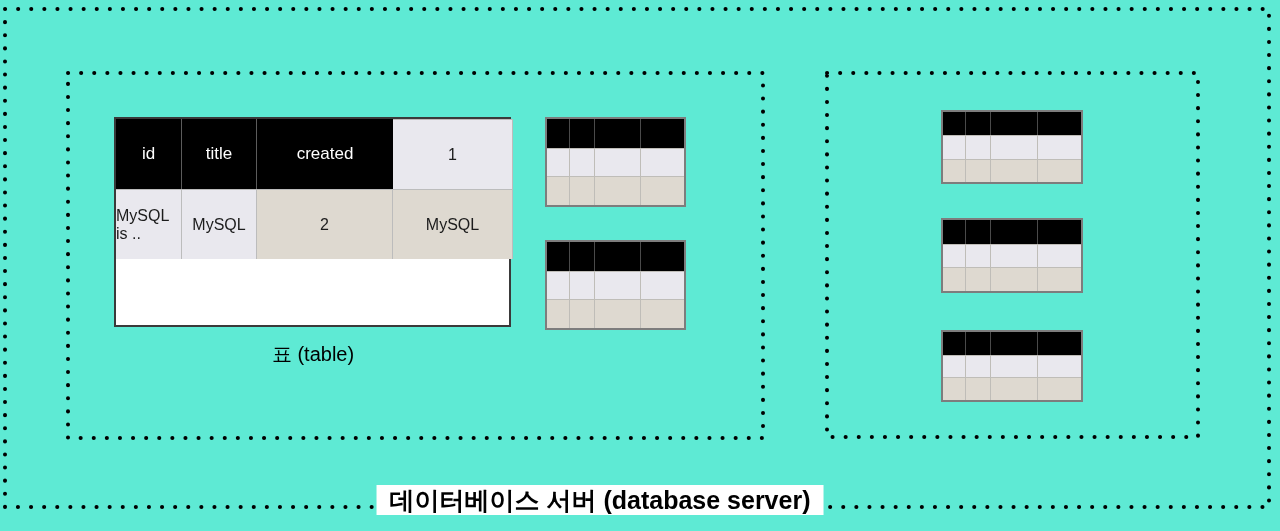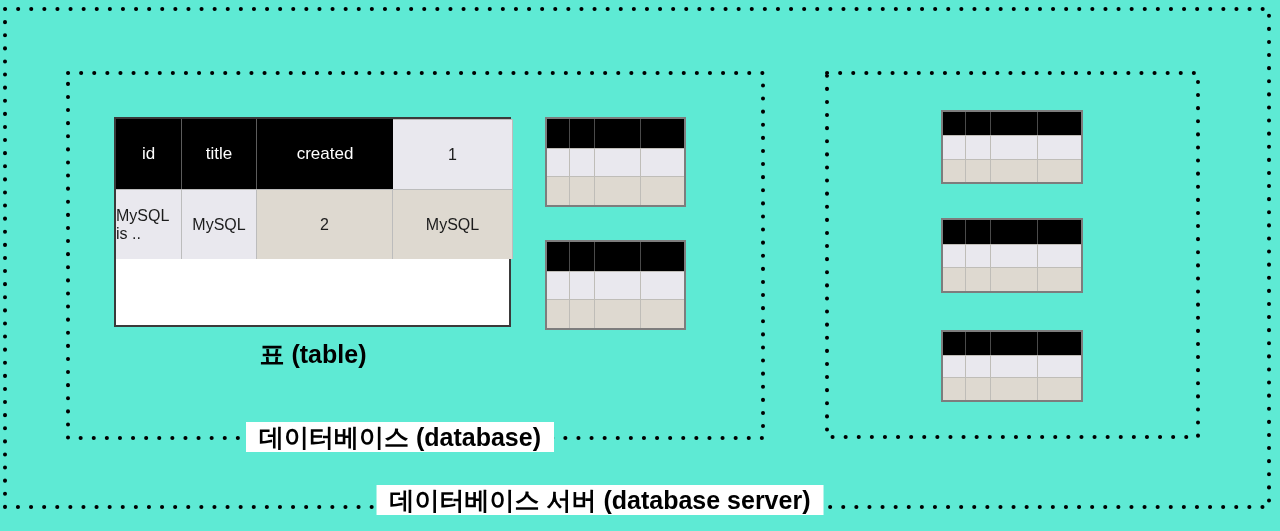--- a/index.html
+++ b/index.html
@@ -22,22 +22,22 @@
     padding: 0 13px;
     font-weight: 700;
     font-size: 25px;
     line-height: 1.2;
     white-space: nowrap;
     color: #000;
   }
   .caption-label {
     position: absolute;
     transform: translate(-50%, -50%);
-    font-weight: 700;
-    font-size: 25px;
+    font-weight: 400;
+    font-size: 20px;
     white-space: nowrap;
     color: #000;
   }
 
   
   .main-table {
     position: absolute;
     left: 114px; top: 117px;
     width: 397px; height: 210px;
     display: grid;
@@ -195,16 +195,15 @@
       <div class="mc light"></div>
       <div class="mc light"></div>
       <div class="mc light last"></div>
       <div class="mc beige"></div>
       <div class="mc beige"></div>
       <div class="mc beige"></div>
       <div class="mc beige last"></div>
     </div>
 
   <div class="caption-label table-caption">표 (table)</div>
-  <div class="on-border-label db-label">데이터베이스 (database)</div>
   <div class="on-border-label server-label">데이터베이스 서버 (database server)</div>
 
 </div>
 
 </body></html>

